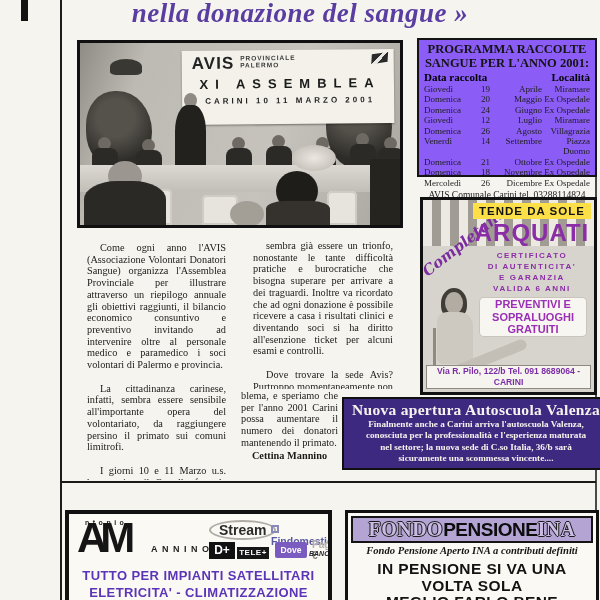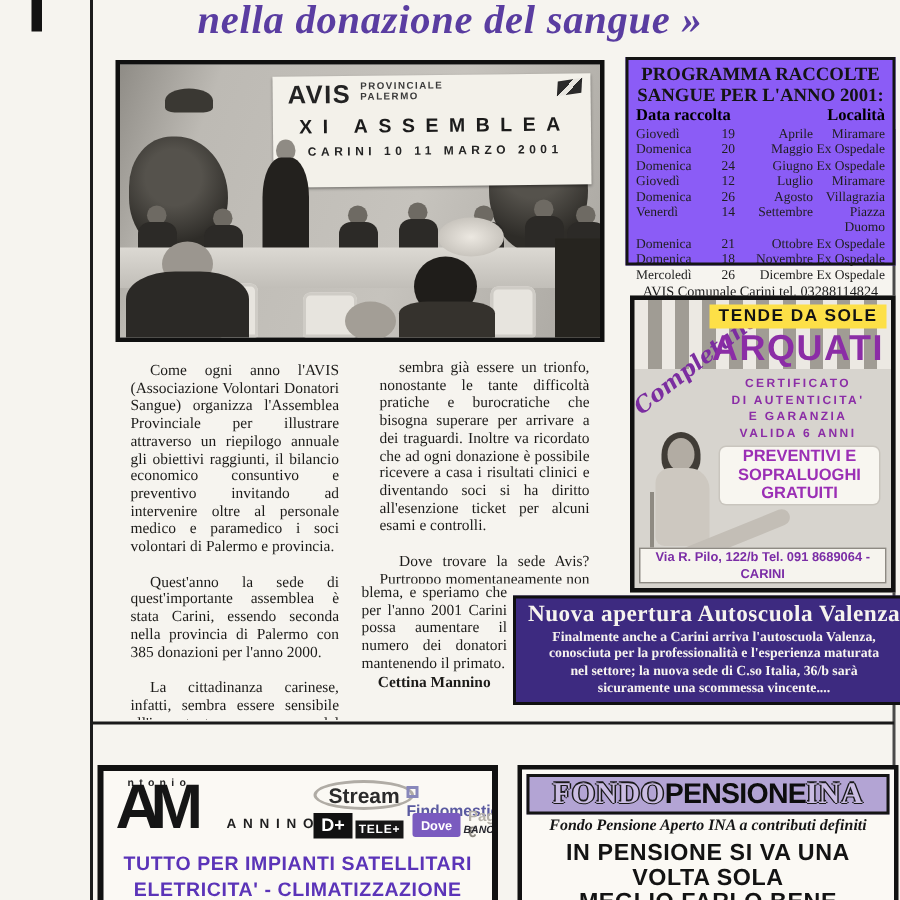--- a/index.html
+++ b/index.html
@@ -256,21 +256,20 @@
   <div>PREVENTIVI E</div>
       <div>SOPRALUOGHI</div>
       <div>GRATUITI</div>
     </div>
   <div class="ph aq-addr">Via R. Pilo, 122/b Tel. 091 8689064 - CARINI</div>
 </div>
 
 <div class="abs article col1">
 
 <p>Come ogni anno l'AVIS (Associazione Volontari Donatori Sangue) organizza l'Assemblea Provinciale per illustrare attraverso un riepilogo annuale gli obiettivi raggiunti, il bilancio economico consuntivo e preventivo invitando ad intervenire oltre al personale medico e paramedico i soci volontari di Palermo e provincia.</p>
-    <p>Quest'anno la sede di quest'importante assemblea è stata Carini, essendo seconda nella provincia di Palermo con 385 donazioni per l'anno 2000.</p>
     <p>La cittadinanza carinese, infatti, sembra essere sensibile all'importante opera del volontariato, da raggiungere persino il primato sui comuni limitrofi.</p>
     <p>I giorni 10 e 11 Marzo u.s. hanno visto il Castello fare da cornice alla suddetta XI Assemblea Provinciale.</p>
   </div>
 <div class="abs article col2a">
 
 <p>sembra già essere un trionfo, nonostante le tante difficoltà pratiche e burocratiche che bisogna superare per arrivare a dei traguardi. Inoltre va ricordato che ad ogni donazione è possibile ricevere a casa i risultati clinici e diventando soci si ha diritto all'esenzione ticket per alcuni esami e controlli.</p>
     <p>Dove trovare la sede Avis? Purtroppo momentaneamente non c'è una sede fissa, per questo auguriamo al presidente e al consiglio direttivo un grosso in bocca al lupo affinché possano risolvere al più presto il pro-</p>
   </div>
 <div class="abs article col2b">
   <div>blema, e speriamo che per l'anno 2001 Carini possa aumentare il numero dei donatori mantenendo il primato.</div>

